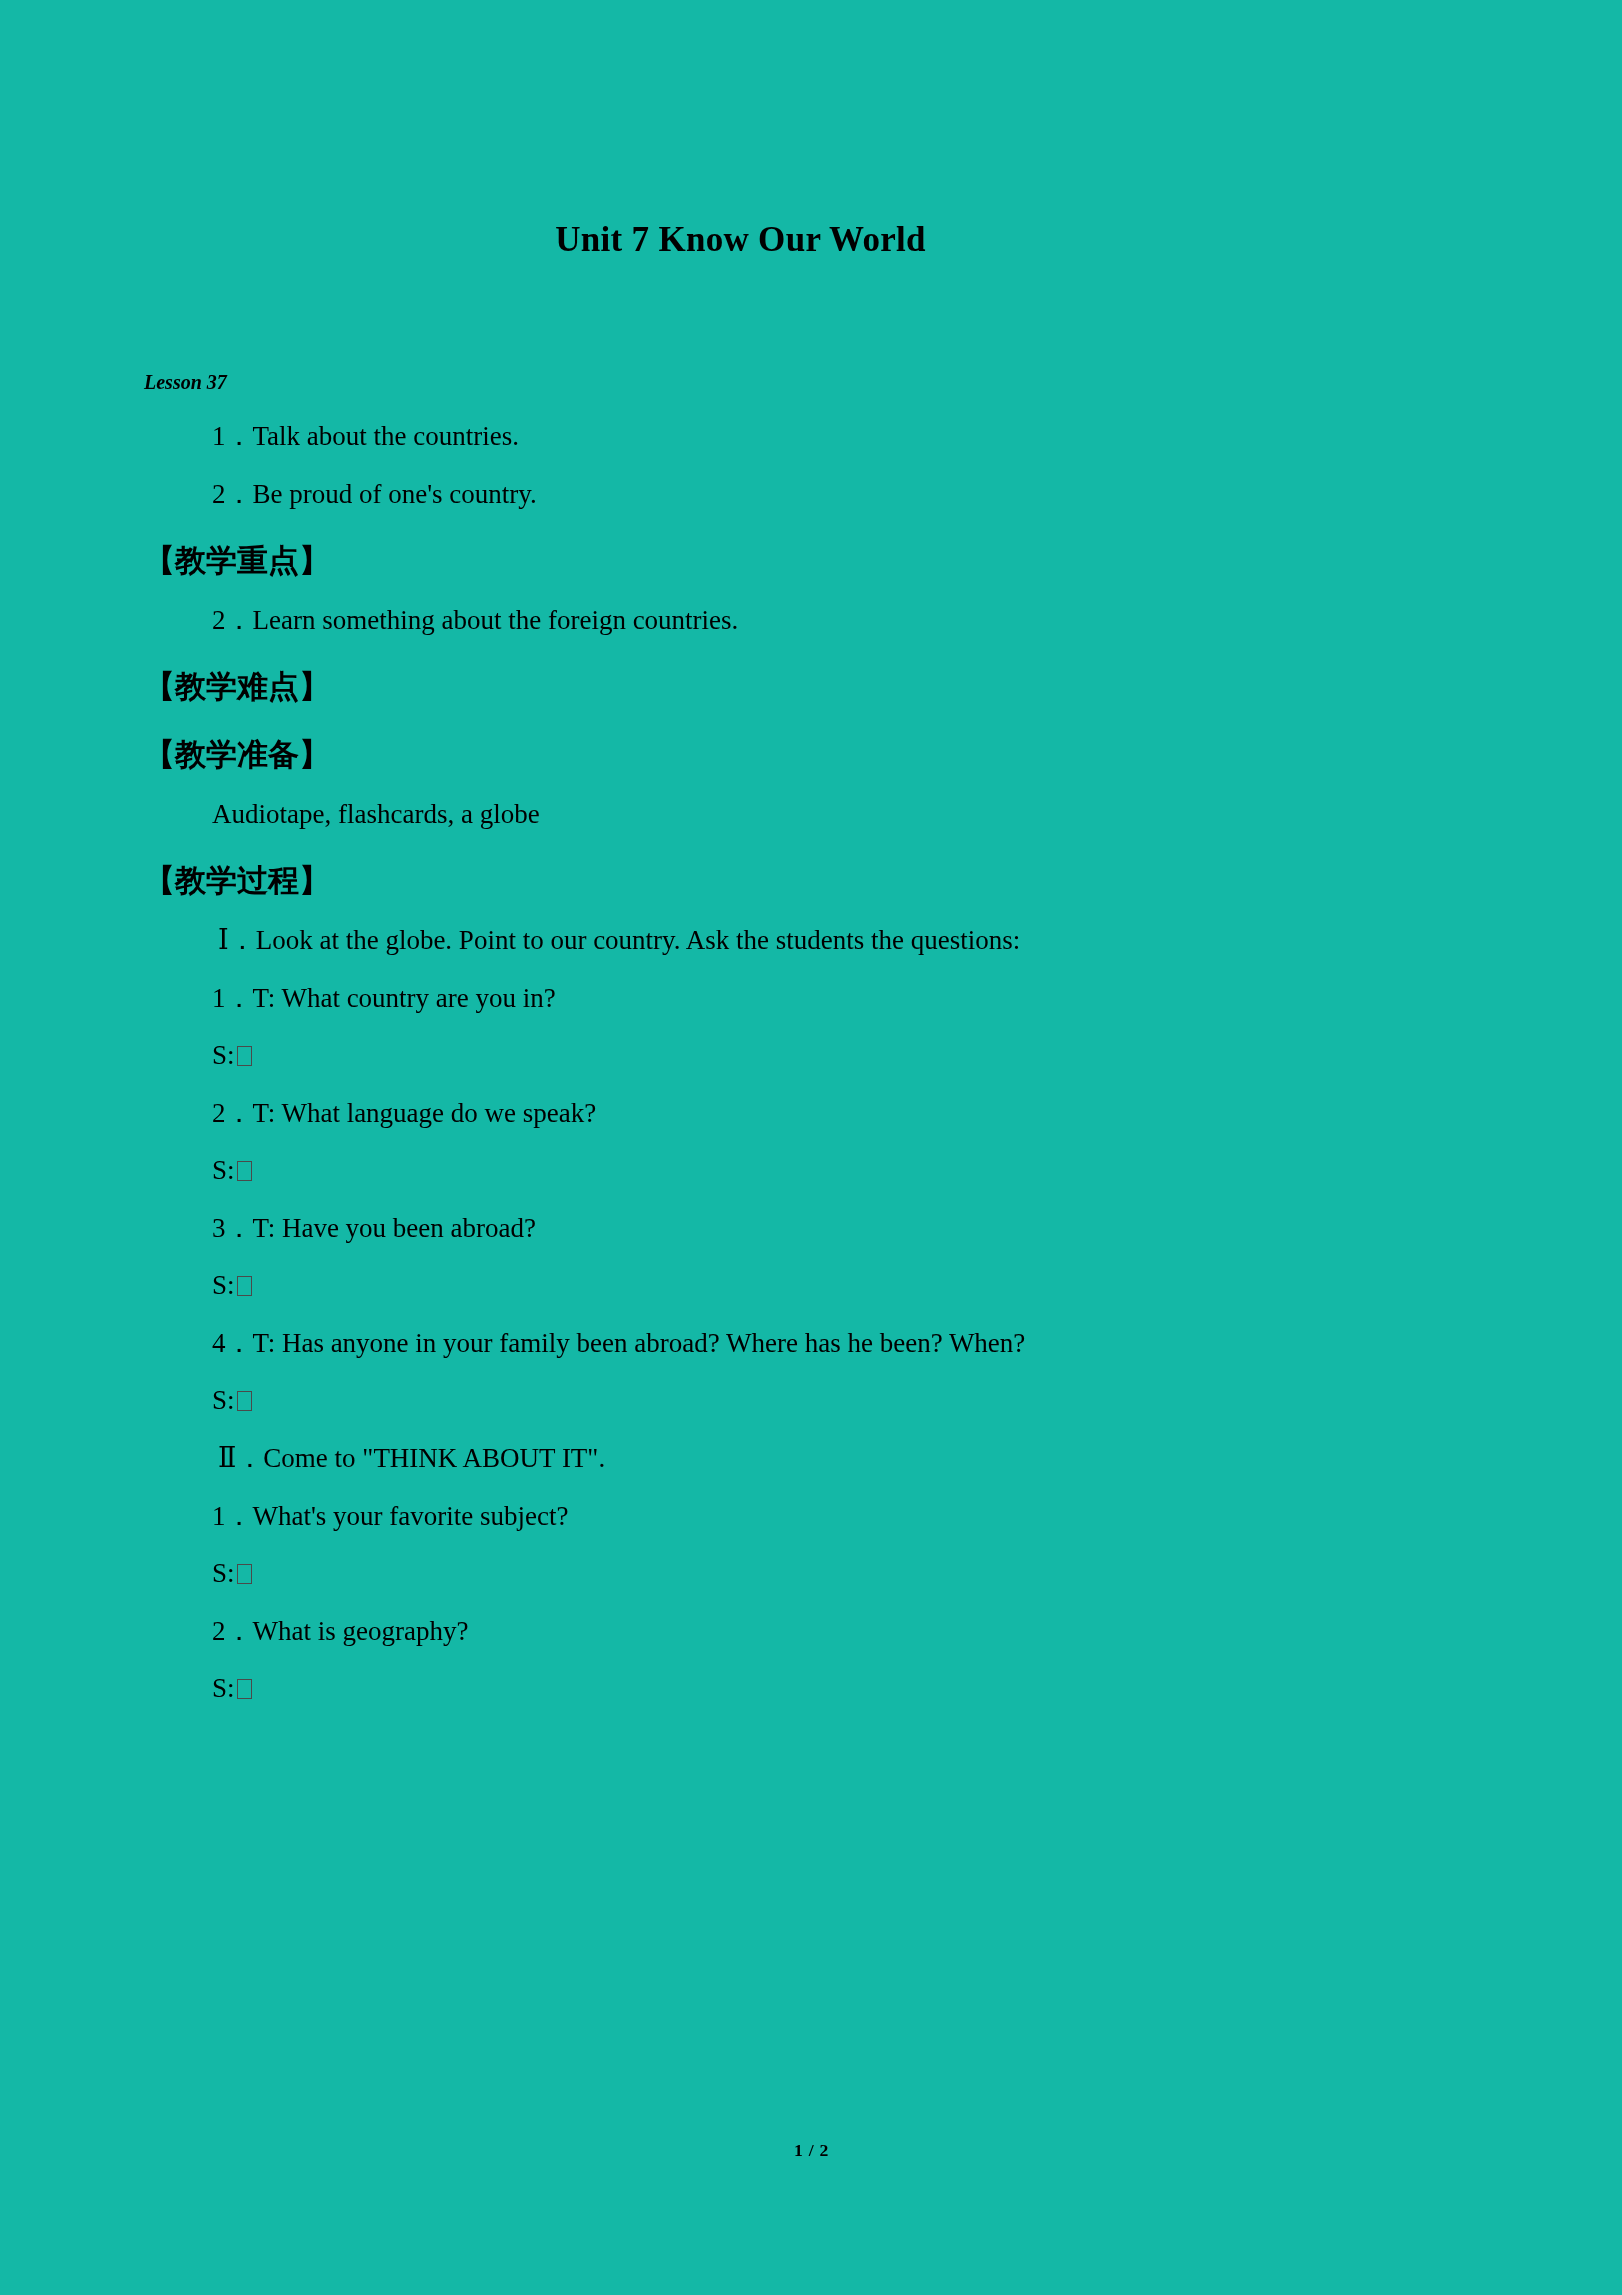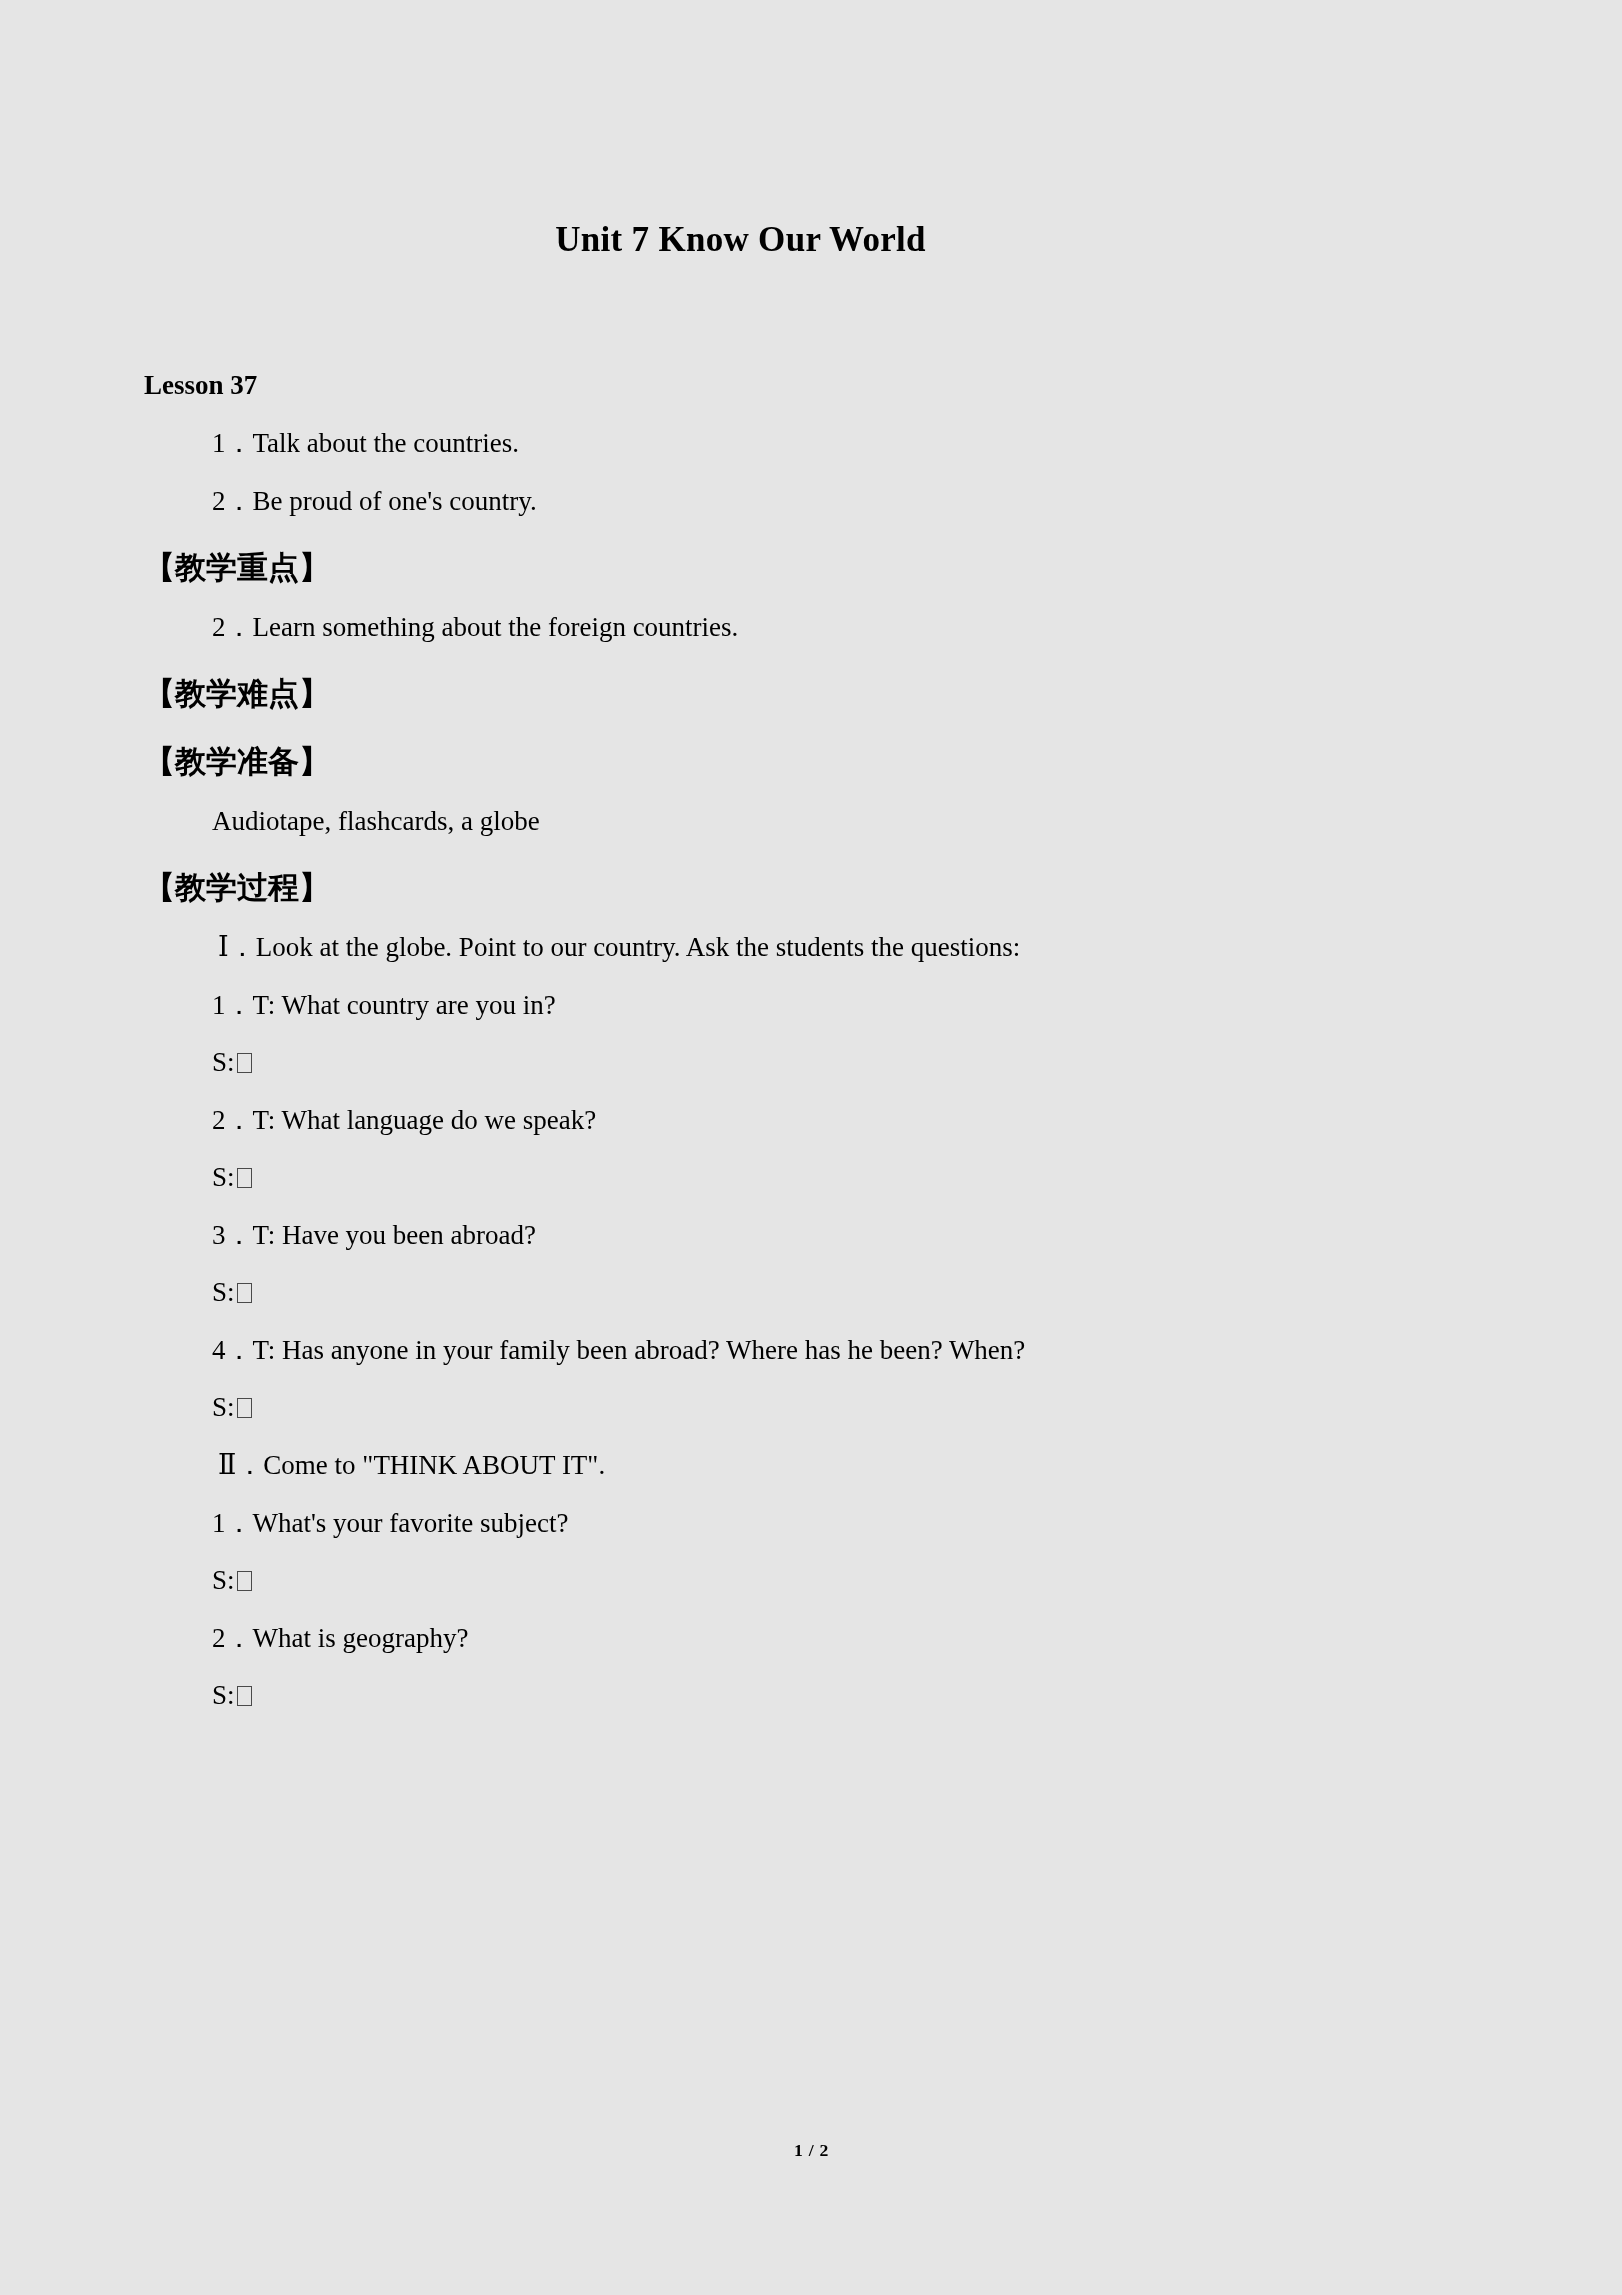--- a/index.html
+++ b/index.html
@@ -8,21 +8,21 @@
     background: #ffffff;
   }
   body {
     font-family: "Liberation Serif", "DejaVu Serif", serif;
     color: #000000;
   }
   .page {
     position: relative;
     width: 1623px;
     height: 2295px;
-    background: #e5e5e5;
+    background: #14b8a6;
     box-sizing: border-box;
     overflow: hidden;
   }
   .content {
     position: absolute;
     left: 144px;
     top: 0;
     width: 1336px;
   }
 
@@ -34,24 +34,25 @@
     font-size: 35px;
     font-weight: bold;
     line-height: 1.0;
     letter-spacing: 0.3px;
     padding-top: 222px;
     width: 1193px;
   }
 
   
   .lesson-heading {
-    font-size: 27px;
+    font-size: 20px;
     font-weight: bold;
     line-height: 1.0;
     padding-top: 115px;
+    font-style: italic;
   }
 
   
   .section-heading {
     font-size: 31px;
     font-weight: bold;
     line-height: 1.0;
     padding-top: 37px;
     letter-spacing: 0px;
   }

